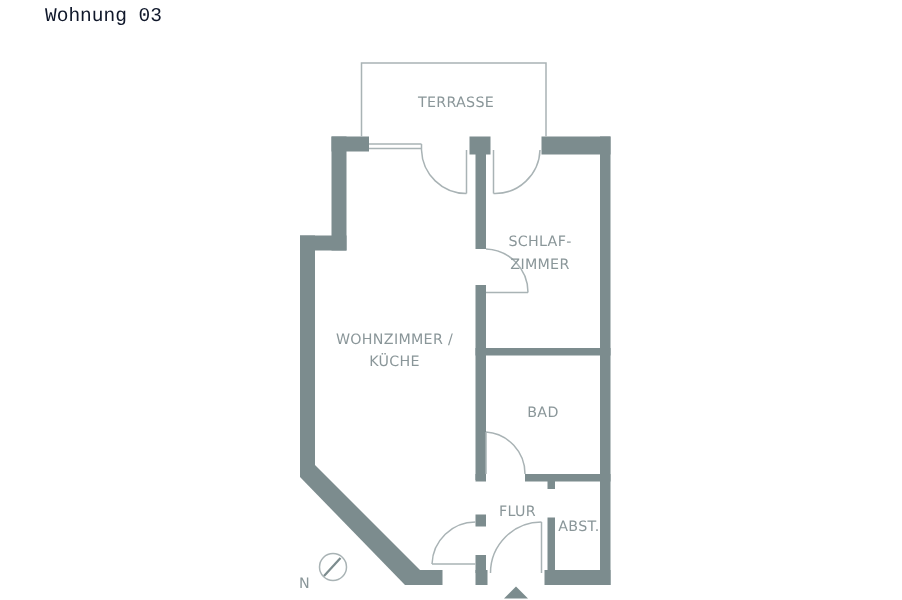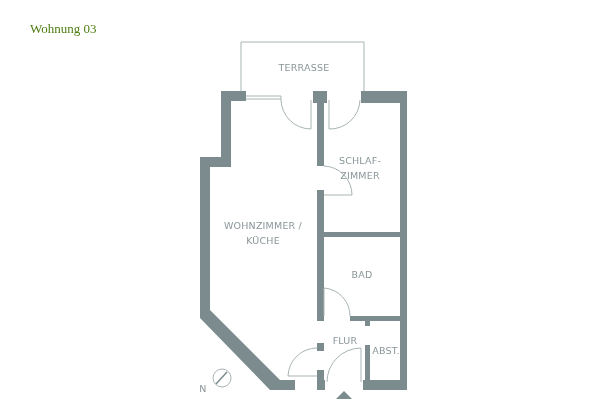--- a/index.html
+++ b/index.html
@@ -1,17 +1,17 @@
 <!DOCTYPE html>
 <html><head>
 <meta charset="utf-8">
 <style>
   html,body{margin:0;padding:0;background:#ffffff;}
   body{width:601px;height:400px;position:relative;overflow:hidden;font-family:"DejaVu Sans",sans-serif;}
-  .title{position:absolute;left:30px;top:21px;font-size:13px;color:#4d7c0f;font-family:Liberation Serif, serif;}
+  .title{position:absolute;left:30px;top:3px;font-size:13px;color:#0f172a;font-family:Liberation Mono, monospace;}
   svg{position:absolute;left:0;top:0;}
   .lbl{font-family:"DejaVu Sans",sans-serif;font-size:9.5px;fill:#8a9699;letter-spacing:0.2px;}
 </style>
 </head>
 <body>
 
 <div class="title">Wohnung 03</div>
 
 <svg width="601" height="400" viewBox="0 0 601 400">
   <g fill="#7c8c8e">

